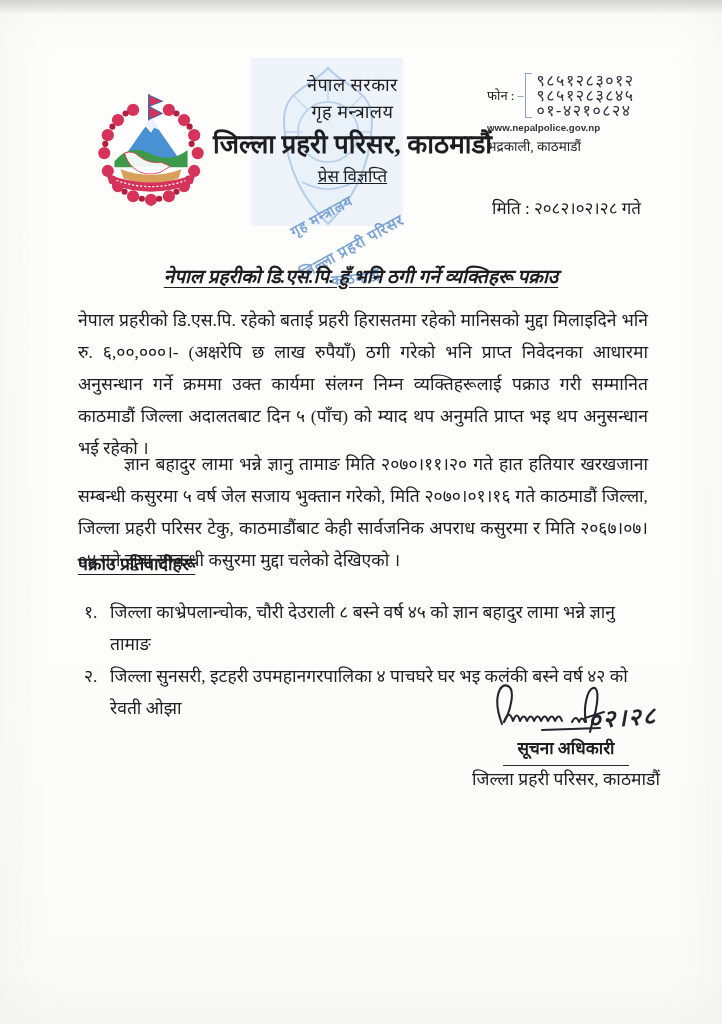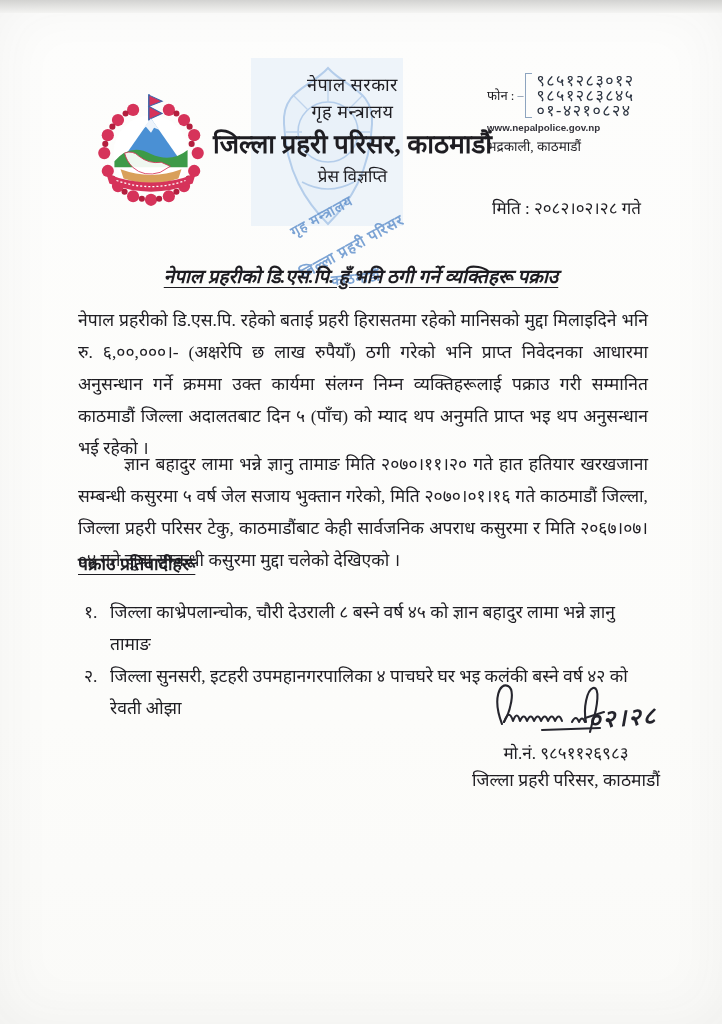--- a/index.html
+++ b/index.html
@@ -19,21 +19,21 @@
     background:rgba(205,224,244,0.30);}
   .stamp-svg{position:absolute;left:262px;top:62px;width:132px;height:180px;opacity:.55;}
   .stamp-text{position:absolute;color:#5d8ecb;opacity:.8;font-weight:600;
     font-size:14px;white-space:nowrap;letter-spacing:1px;}
   .stamp-t1{left:287px;top:206px;transform:rotate(-29deg);}
   .stamp-t2{left:293px;top:236px;transform:rotate(-29deg);font-size:15px;}
   .stamp-t3{left:331px;top:268px;transform:rotate(-6deg);}
   .head-center{position:absolute;left:195px;top:72px;width:315px;text-align:center;}
   .gov-line{font-size:18px;letter-spacing:.5px;line-height:27px;}
   .office-name{font-size:26px;font-weight:600;line-height:34px;margin-top:2px;white-space:nowrap;}
-  .doc-type{font-size:17px;line-height:26px;margin-top:2px;}
+  .doc-type{font-size:17px;line-height:26px;margin-top:2px;text-decoration:underline;}
   .contact{position:absolute;left:487px;top:72px;width:228px;font-size:12px;line-height:15px;}
   .control-line{font-size:13px;margin-bottom:2px;}
   .phone-row{display:flex;align-items:center;margin:1px 0 3px 0;}
   .phone-label{font-size:13px;margin-right:3px;}
   .phone-dash{color:#6a7d99;margin-right:2px;}
   .phone-bracket{width:6px;align-self:stretch;border-left:1.4px solid #8da4bf;
     border-top:1.4px solid #8da4bf;border-bottom:1.4px solid #8da4bf;margin-right:4px;}
   .phone-list div{font-size:16px;letter-spacing:1.5px;line-height:15px;color:#2b3340;}
   .email-line,.web-line{font-family:"Liberation Sans","DejaVu Sans",sans-serif;
     font-size:9.8px;font-weight:700;color:#33323a;line-height:13px;}
@@ -173,16 +173,18 @@
       <g fill="none" stroke="#26262e" stroke-width="2.1" stroke-linecap="round" stroke-linejoin="round">
         <path d="M12,46 C2,20 10,4 18,8 C26,12 20,34 14,44"></path>
         <path d="M14,44 q5,-14 9,-1 q4,-11 7,0 q4,-9 7,0 q4,-9 7,0 q4,-9 7,0 q4,-9 7,0 q4,-9 7,0 q4,-9 7,0"></path>
         <path d="M82,44 q4,-8 7,0 q3,-7 6,0"></path>
         <path d="M96,44 C93,30 97,12 103,10 C110,8 108,28 102,46 L100,54"></path>
         <path d="M52,52 L110,50"></path>
         <path d="M95,40 L114,34"></path>
       </g>
     </svg>
     <div class="hand-note">०२।२८</div>
-    <div class="sig-mobile">मो.नं. ९८५११२६९८३</div>
+    <div>
+      <span class="sig-designation">सूचना अधिकारी</span>
+    </div>
     <div class="sig-office">जिल्ला प्रहरी परिसर, काठमाडौं</div>
   </div>
 </div>
 
 </body></html>

